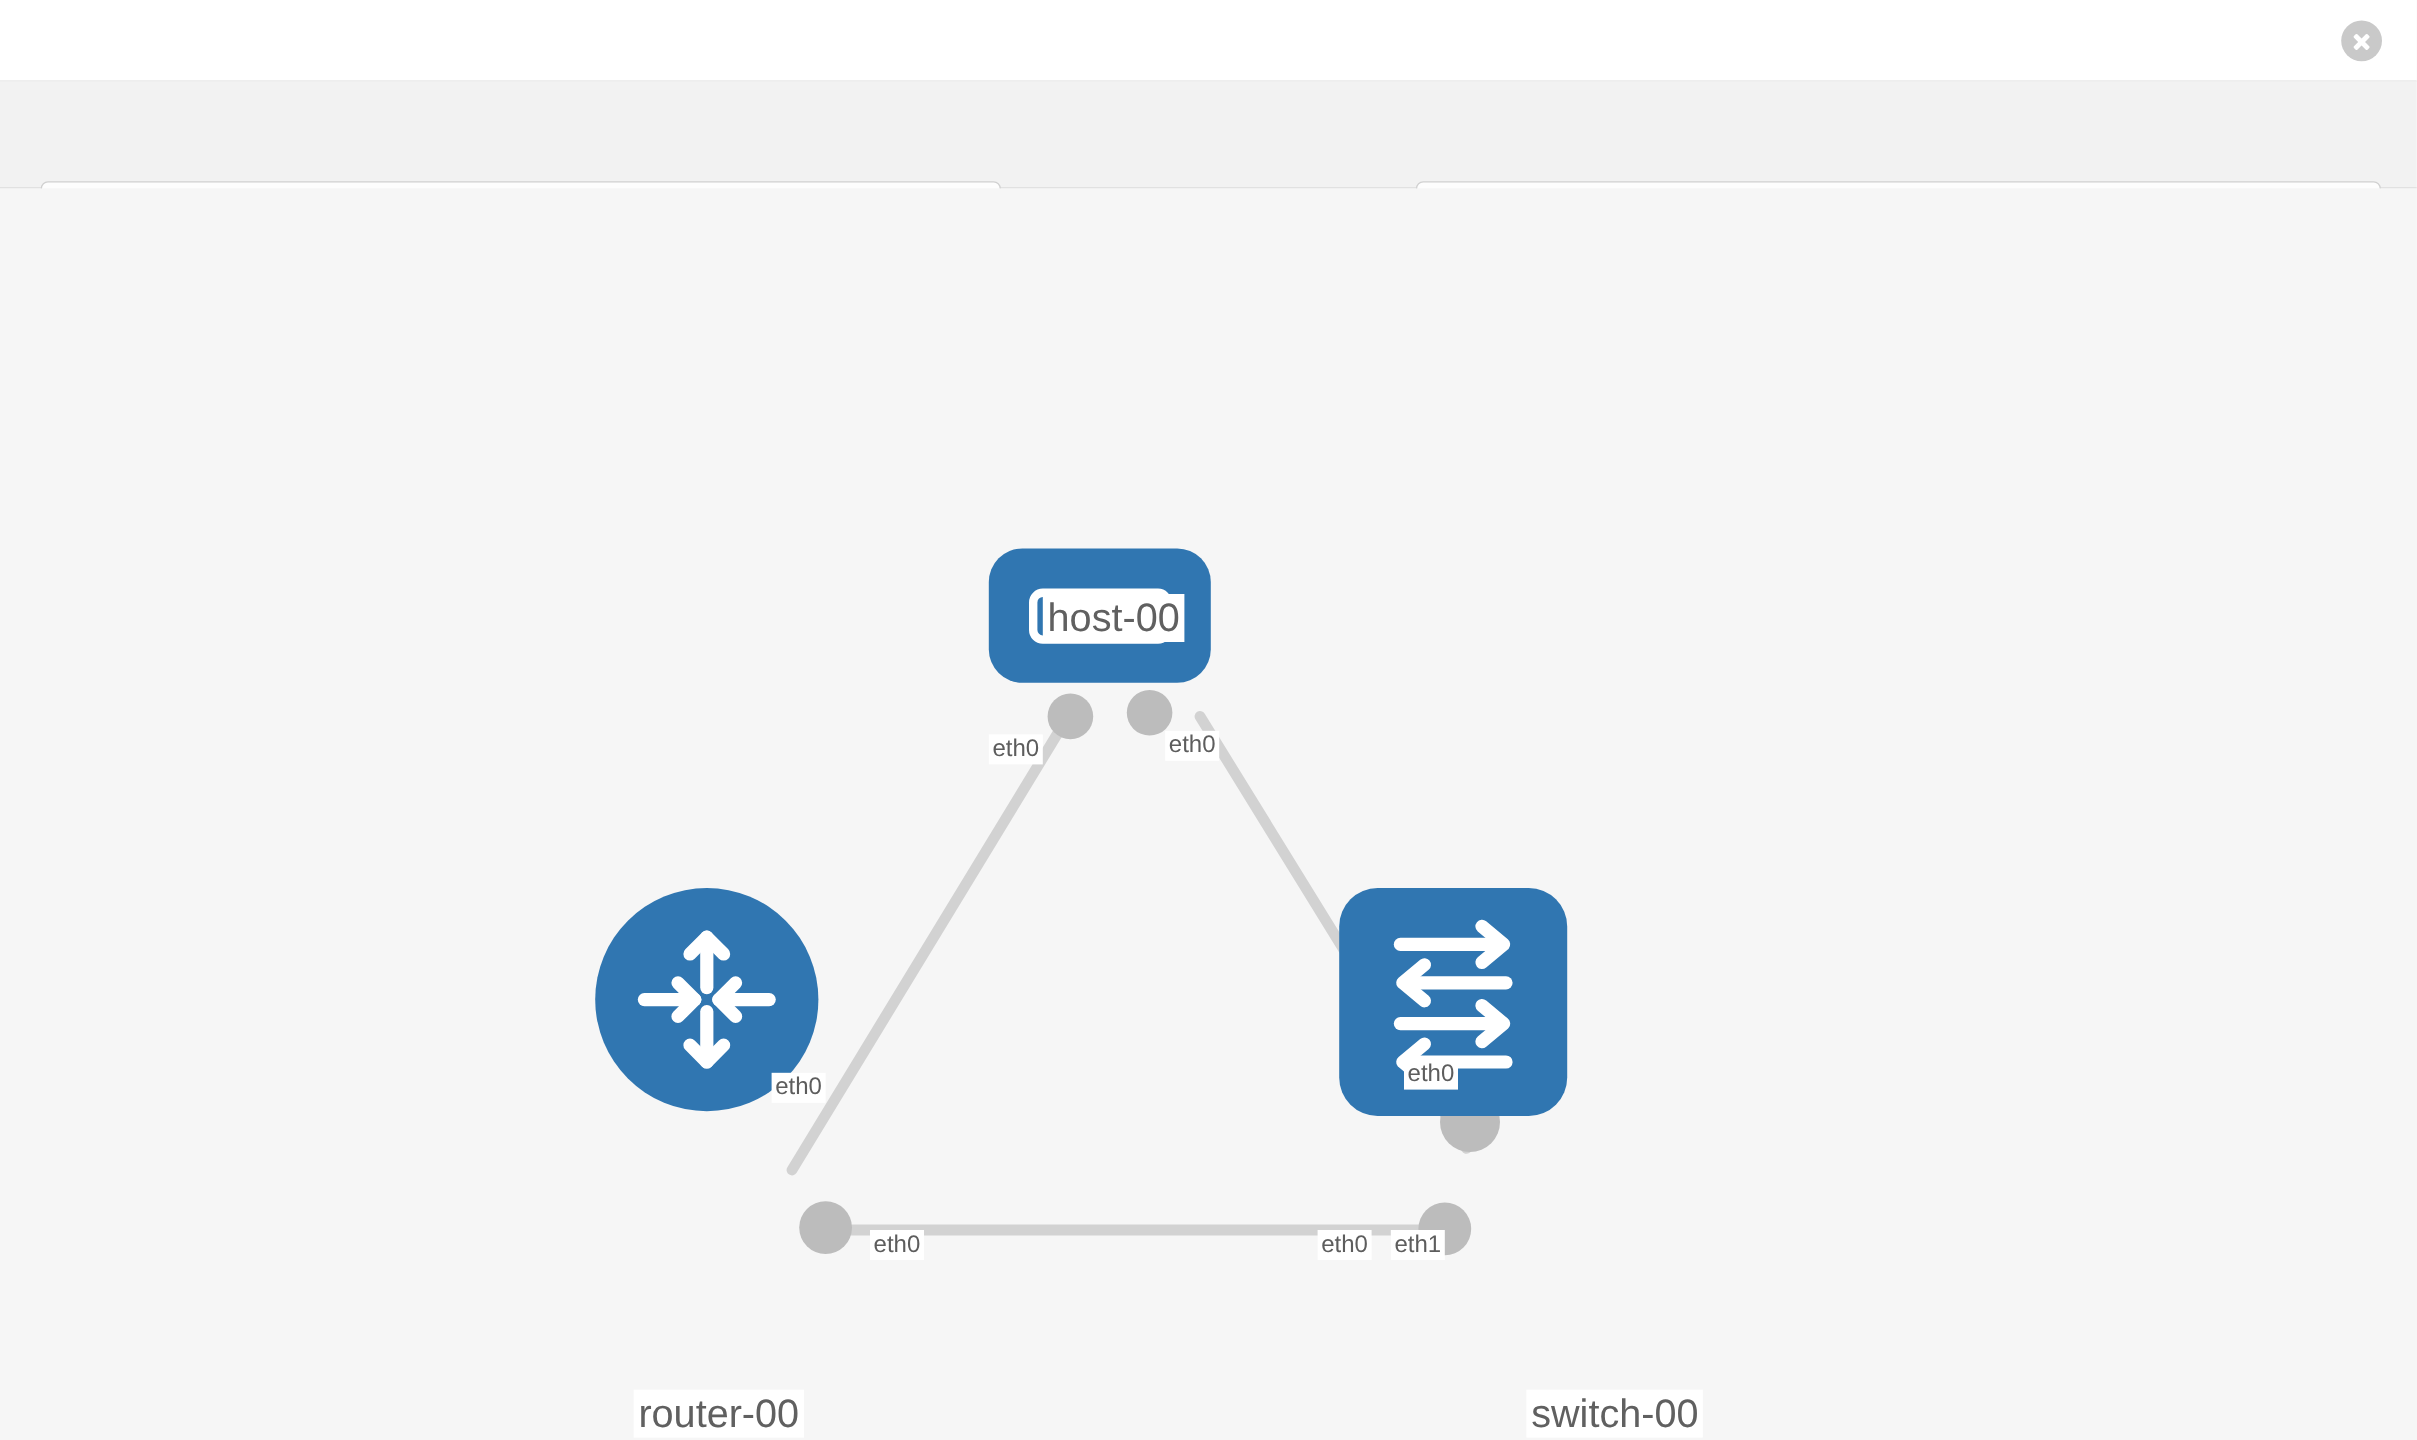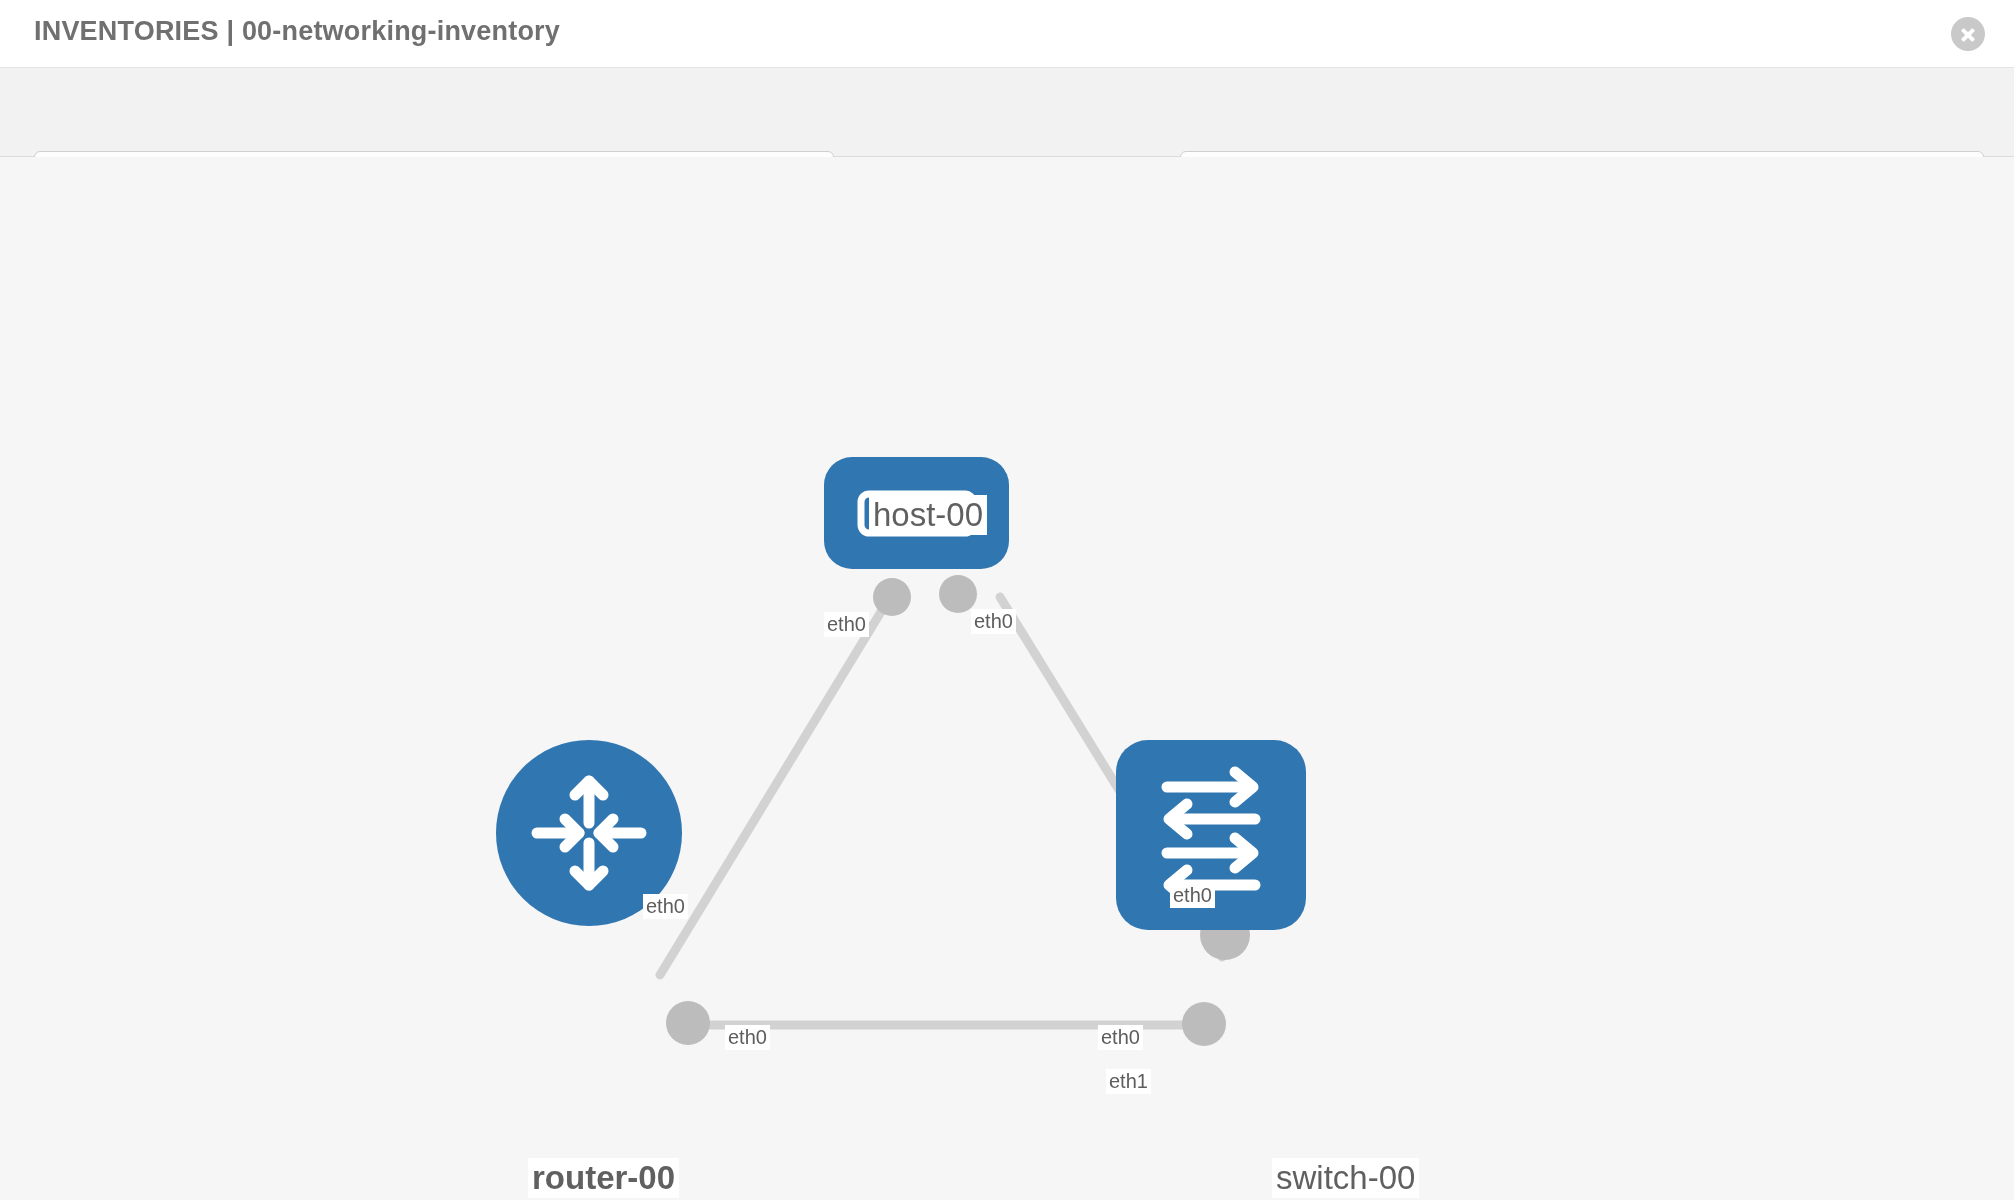--- a/index.html
+++ b/index.html
@@ -139,21 +139,20 @@
     white-space: nowrap;
     text-align: center;
   }
 </style>
 </head>
 <body>
 
 <div id="app">
 
   <div class="header">
-    <div class="header-title">INVENTORIES | 00-networking-inventory</div>
     <div class="close-btn"></div>
   </div>
 
   <div class="toolbar">
 
     <div class="select-box" id="actions-select">
       <span class="sel-label">ACTIONS</span>
       <span class="caret"></span>
     </div>
 
@@ -240,25 +239,25 @@
           <path d="M-24 -31 L-42 -16 L-24 -1"></path>
           <path d="M-44 18 L40 18"></path>
           <path d="M24 3 L42 18 L24 33"></path>
           <path d="M44 50 L-40 50"></path>
           <path d="M-24 35 L-42 50 L-24 65"></path>
         </g>
       </g>
     </svg>
 
     <div class="node-label" style="left:869px; top:338px;">host-00</div>
-    <div class="node-label" style="left:528px; top:1001px;font-weight:bold;">router-00</div>
+    <div class="node-label" style="left:528px; top:1001px;">router-00</div>
     <div class="node-label" style="left:1243px; top:1001px;margin-left:29px;">switch-00</div>
 
     <div class="iface-label" style="left:824px; top:455px;">eth0</div>
     <div class="iface-label" style="left:971px; top:452px;">eth0</div>
     <div class="iface-label" style="left:643px; top:737px;">eth0</div>
     <div class="iface-label" style="left:1170px; top:726px;">eth0</div>
     <div class="iface-label" style="left:725px; top:868px;">eth0</div>
     <div class="iface-label" style="left:1098px; top:868px;">eth0</div>
-    <div class="iface-label" style="left:1106px; top:868px;margin-top:44px;">eth1</div>
+    <div class="iface-label" style="left:1159px; top:868px;">eth1</div>
 
   </div>
 </div>
 
 </body></html>

